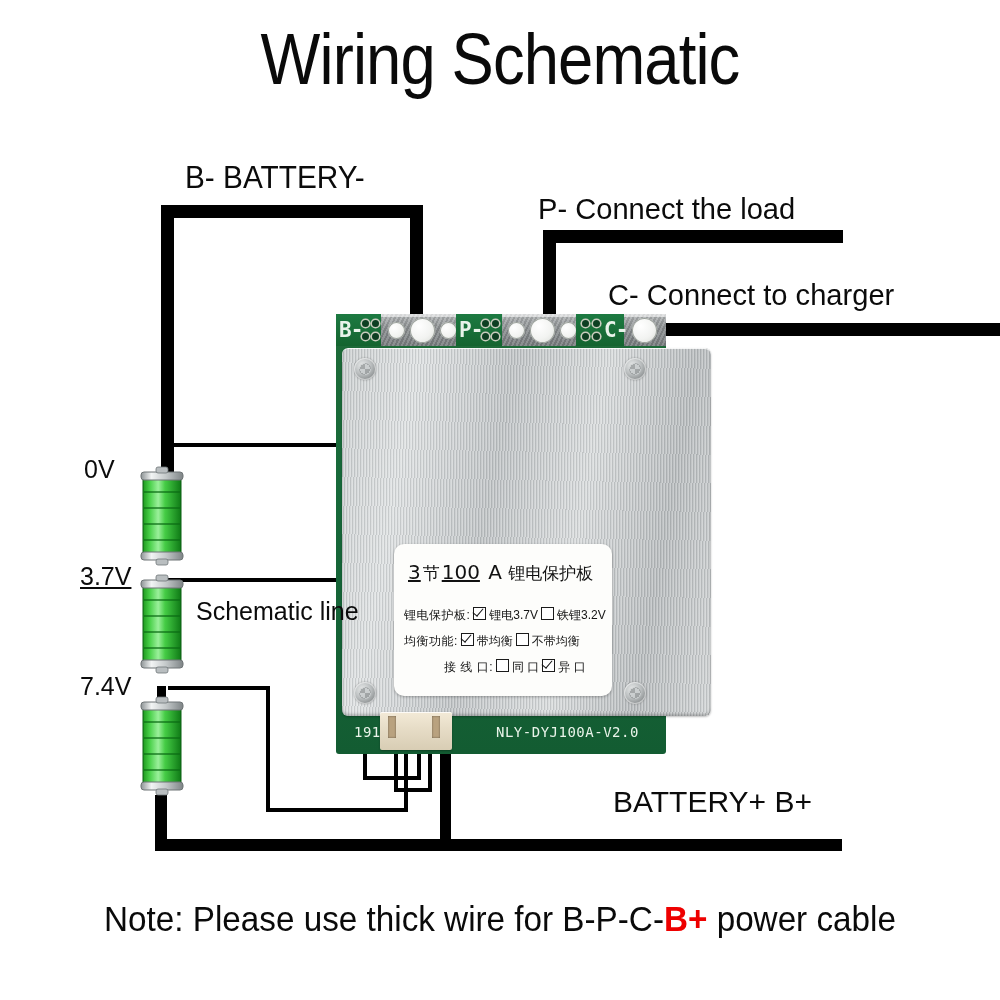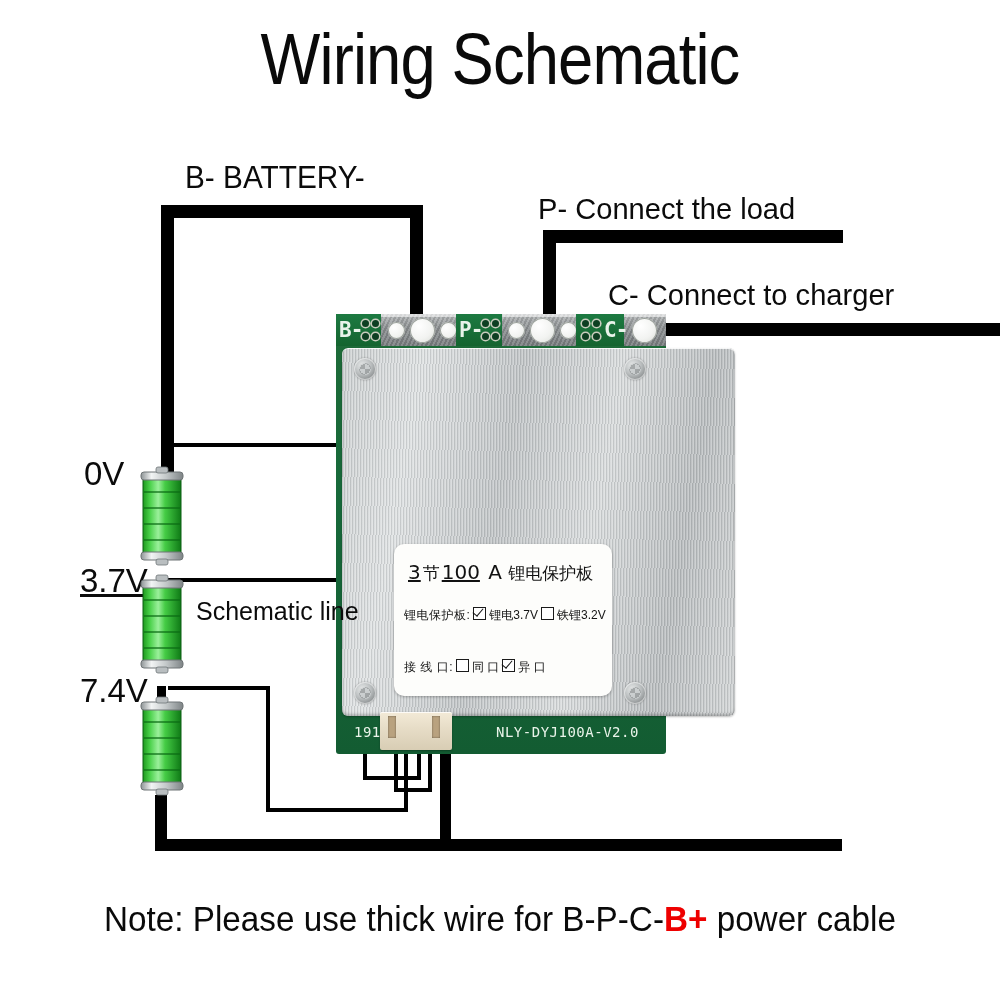--- a/index.html
+++ b/index.html
@@ -25,21 +25,21 @@
     white-space:nowrap;
   }
 
   
   .lbl{position:absolute;white-space:nowrap;font-weight:400;color:#0b0b0b;}
   .lbl-bbat{left:185px;top:160px;font-size:31px;transform:scaleX(0.96);transform-origin:0 50%;}
   .lbl-pload{left:538px;top:192px;font-size:30px;transform:scaleX(0.97);transform-origin:0 50%;}
   .lbl-ccharger{left:608px;top:278px;font-size:30px;transform:scaleX(0.97);transform-origin:0 50%;}
   .lbl-bplus{left:613px;top:785px;font-size:30px;}
   .lbl-sampling{left:196px;top:597px;font-size:25px;line-height:29px;text-align:center;width:96px;}
-  .lbl-v{font-size:33px;}
+  .lbl-v{font-size:25px;}
   .lbl-v0{left:84px;top:455px;}
   .lbl-v37{left:80px;top:562px;text-decoration:underline;}
   .lbl-v74{left:80px;top:672px;}
 
   
   .note{
     position:absolute;left:0;top:898px;width:1000px;text-align:center;
     font-size:35px;line-height:42px;white-space:nowrap;
     transform:scaleX(0.95);transform-origin:50% 50%;
   }
@@ -91,21 +91,20 @@
   }
 
   
   .heatsink{
     position:absolute;left:6px;top:34px;width:369px;height:368px;
     border-radius:6px;
     background:
       repeating-linear-gradient(92deg, rgba(255,255,255,.30) 0 1px, rgba(120,124,126,.20) 1px 2px, rgba(255,255,255,.12) 2px 3px),
       linear-gradient(100deg,#c8cccd 0%,#dcdfe0 18%,#bcc0c2 40%,#d6d9da 62%,#b4b8ba 82%,#cfd2d3 100%);
     box-shadow:inset 0 1px 0 rgba(255,255,255,.85), inset 0 -2px 3px rgba(0,0,0,.22), 0 1px 2px rgba(0,0,0,.25);
-    padding-left:24px;
   }
   .screw{
     position:absolute;width:22px;height:22px;border-radius:50%;
     background:radial-gradient(circle at 38% 34%, #e8eaea 0%, #b9bdbe 45%, #8e9293 75%, #b3b7b8 100%);
     box-shadow:inset 0 0 0 1px rgba(255,255,255,.5), 0 0 2px rgba(0,0,0,.35);
   }
   .screw::after{
     content:"";position:absolute;left:5px;top:5px;width:12px;height:12px;border-radius:50%;
     background:repeating-conic-gradient(#9b9fa0 0 6deg,#cacecf 6deg 12deg);
     opacity:.85;
@@ -133,21 +132,21 @@
   }
   .spec-row .nm{display:inline-block;letter-spacing:.5px;}
   .cbx{
     display:inline-block;width:11px;height:11px;border:1.4px solid #1a1a1a;
     vertical-align:-1px;margin:0 3px;position:relative;background:#fff;
   }
   .cbx.on::after{
     content:"";position:absolute;left:1px;top:-2px;width:5px;height:9px;
     border:solid #111;border-width:0 1.6px 1.6px 0;transform:rotate(40deg);
   }
-  .spec-r1{top:60px;} .spec-r2{top:86px;} .spec-r3{top:112px;}
+  .spec-r1{top:60px;} .spec-r2{top:86px;} .spec-r3{top:112px;margin-left:40px;}
 
   
   .botsilk{
     position:absolute;left:18px;top:410px;
     font-family:"DejaVu Sans Mono","Liberation Mono",monospace;
     font-size:14px;color:#eaf4ea;letter-spacing:.5px;
   }
   .botsilk.right{left:160px;}
   
   .conn{
@@ -313,38 +312,42 @@
 
       <div class="speclabel">
         <div class="spec-title">
           <span class="u">3</span><span class="cn">节</span><span class="u">100</span>&nbsp;<span>A</span>&nbsp;<span class="cn">锂电保护板</span>
         </div>
 
         <div class="spec-row spec-r1">
           <span class="nm">锂电保护板:</span><span class="cbx on"></span><span>锂电3.7V</span><span class="cbx"></span><span>铁锂3.2V</span>
         </div>
 
+        <div class="spec-row spec-r2">
+          <span class="nm">均衡功能:</span><span class="cbx on"></span><span>带均衡</span><span class="cbx"></span><span>不带均衡</span>
+        </div>
 
         <div class="spec-row spec-r3">
           <span class="nm">接 线 口:</span><span class="cbx"></span><span>同 口</span><span class="cbx on"></span><span>异 口</span>
         </div>
       </div>
     </div>
 
     <div class="botsilk">1911</div>
     <div class="botsilk right">NLY-DYJ100A-V2.0</div>
 
     <div class="conn">
       <div class="conn-slot" style="left:8px;"></div>
       <div class="conn-slot" style="left:52px;"></div>
     </div>
   </div>
 
   <div class="lbl lbl-bbat">B- BATTERY-</div>
   <div class="lbl lbl-pload">P- Connect the load</div>
   <div class="lbl lbl-ccharger">C- Connect to charger</div>
+  <div class="lbl lbl-bplus">BATTERY+ B+</div>
   <div class="lbl lbl-sampling">Schematic line</div>
 
   <div class="note">
     <span>Note: Please use thick wire for B-P-C-</span><span class="red">B+</span><span> power cable</span>
   </div>
 
 </div>
 
 </body></html>

